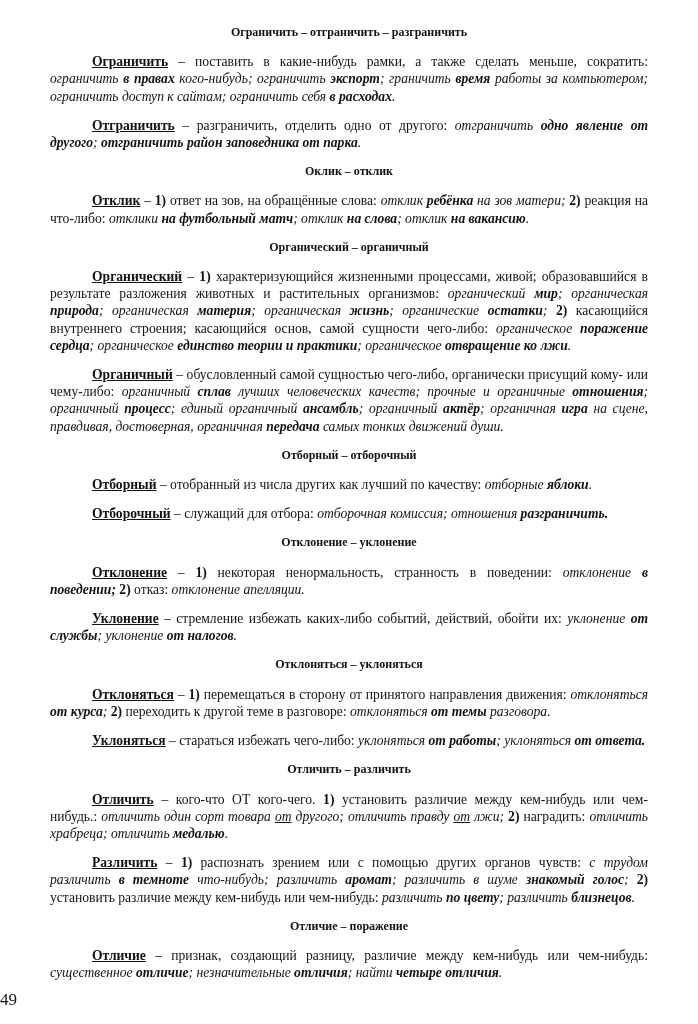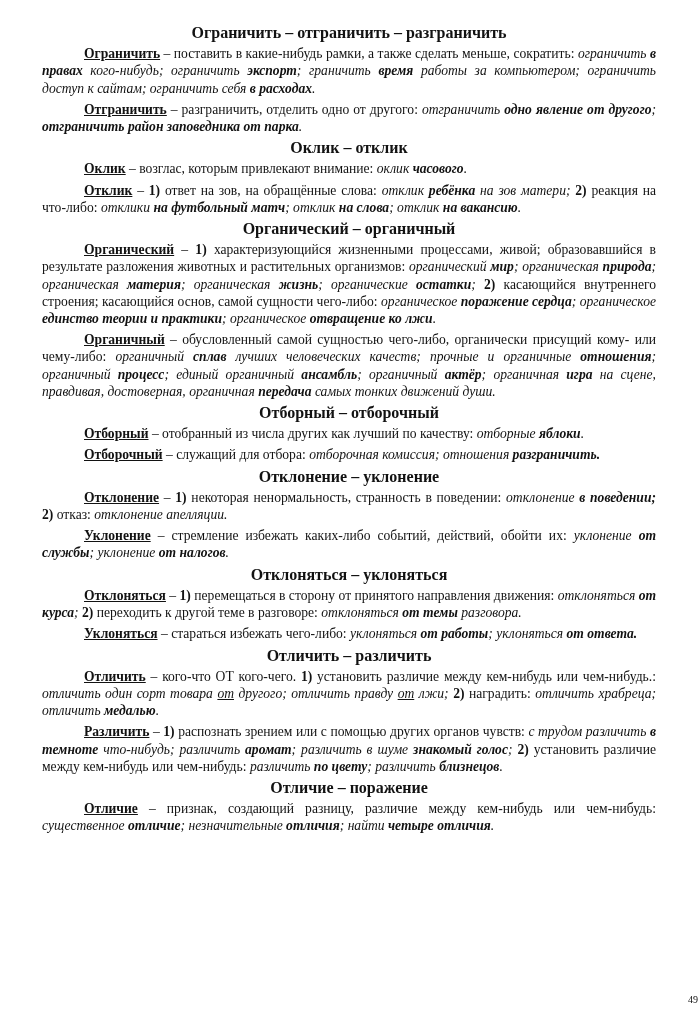--- a/index.html
+++ b/index.html
@@ -16,57 +16,56 @@
     box-sizing: border-box;
     padding: 24px 38px 40px 38px;
     font-family: "Liberation Serif", "DejaVu Serif", serif;
     font-size: 13.6px;
     line-height: 17.2px;
     color: #121212;
     overflow: hidden;
   }
   .doc section { margin: 0; }
   .sec-title {
-    font-size: 16px;
+    font-size: 12px;
     font-weight: bold;
     text-align: center;
     margin: 2px 0 1px 0;
     line-height: 17.2px;
   }
   .doc section:first-child .sec-title { margin-top: 0; }
   .para {
-    margin: 4px;
+    margin: 12px;
     text-align: justify;
     text-indent: 42px;
   }
   .b { font-weight: bold; }
   .i { font-style: italic; }
   .u { text-decoration: underline; }
   .page-number {
     position: absolute;
     bottom: 16px;
     left: 0;
     width: 100%;
-    text-align: right;
-    font-size: 10px;
+    text-align: left;
+    font-size: 17px;
   }
 </style>
 </head>
 <body>
 
 <div class="page">
   <main class="doc">
       <section>
         <h2 class="sec-title">Ограничить – отграничить – разграничить</h2>
         <p class="para"><span class="b u">Ограничить</span><span> – поставить в какие-нибудь рамки, а также сделать меньше, сократить: </span><span class="i">ограничить </span><span class="b i">в правах</span><span class="i"> кого-нибудь; ограничить </span><span class="b i">экспорт</span><span class="i">; граничить </span><span class="b i">время</span><span class="i"> работы за компьютером; ограничить доступ к сайтам; ограничить себя </span><span class="b i">в расходах</span><span class="i">.</span></p>
         <p class="para"><span class="b u">Отграничить</span><span> – разграничить, отделить одно от другого: </span><span class="i">отграничить </span><span class="b i">одно явление от другого</span><span class="i">; </span><span class="b i">отграничить район заповедника от парка</span><span class="i">.</span></p>
       </section>
       <section>
         <h2 class="sec-title">Оклик – отклик</h2>
-        <p class="para"><span class="b u">Оклик</span><span> – возглас, которым привлекают внимание: </span><span class="i">оклик </span><span class="b i">часового</span><span class="i">.</span></p>
         <p class="para"><span class="b u">Отклик</span><span> – </span><span class="b">1)</span><span> ответ на зов, на обращённые слова: </span><span class="i">отклик </span><span class="b i">ребёнка</span><span class="i"> на зов матери</span><span class="i">; </span><span class="b">2)</span><span> реакция на что-либо: </span><span class="i">отклики </span><span class="b i">на футбольный матч</span><span class="i">; </span><span class="i">отклик </span><span class="b i">на слова</span><span class="i">; </span><span class="i">отклик </span><span class="b i">на вакансию</span><span class="i">.</span></p>
       </section>
       <section>
         <h2 class="sec-title">Органический – органичный</h2>
         <p class="para"><span class="b u">Органический</span><span> – </span><span class="b">1)</span><span> характеризующийся жизненными процессами, живой; образовавшийся в результате разложения животных и растительных организмов: </span><span class="i">органический </span><span class="b i">мир</span><span class="i">; </span><span class="i">органическая </span><span class="b i">природа</span><span class="i">; </span><span class="i">органическая </span><span class="b i">материя</span><span class="i">; </span><span class="i">органическая </span><span class="b i">жизнь</span><span class="i">; </span><span class="i">органические </span><span class="b i">остатки</span><span class="i">; </span><span class="b">2)</span><span> касающийся внутреннего строения; касающийся основ, самой сущности чего-либо: </span><span class="i">органическое </span><span class="b i">поражение сердца</span><span class="i">; </span><span class="i">органическое </span><span class="b i">единство теории и практики</span><span class="i">; </span><span class="i">органическое </span><span class="b i">отвращение ко лжи</span><span class="i">.</span></p>
         <p class="para"><span class="b u">Органичный</span><span> – обусловленный самой сущностью чего-либо, органически присущий кому- или чему-либо: </span><span class="i">органичный </span><span class="b i">сплав</span><span class="i"> лучших человеческих качеств; прочные и органичные </span><span class="b i">отношения</span><span class="i">; </span><span class="i">органичный </span><span class="b i">процесс</span><span class="i">; единый органичный </span><span class="b i">ансамбль</span><span class="i">; </span><span class="i">органичный </span><span class="b i">актёр</span><span class="i">; </span><span class="i">органичная </span><span class="b i">игра</span><span class="i"> на сцене, правдивая, достоверная, органичная </span><span class="b i">передача</span><span class="i"> самых тонких движений души.</span></p>
       </section>
       <section>
         <h2 class="sec-title">Отборный – отборочный</h2>
         <p class="para"><span class="b u">Отборный</span><span> – отобранный из числа других как лучший по качеству: </span><span class="i">отборные </span><span class="b i">яблоки</span><span class="i">.</span></p>

